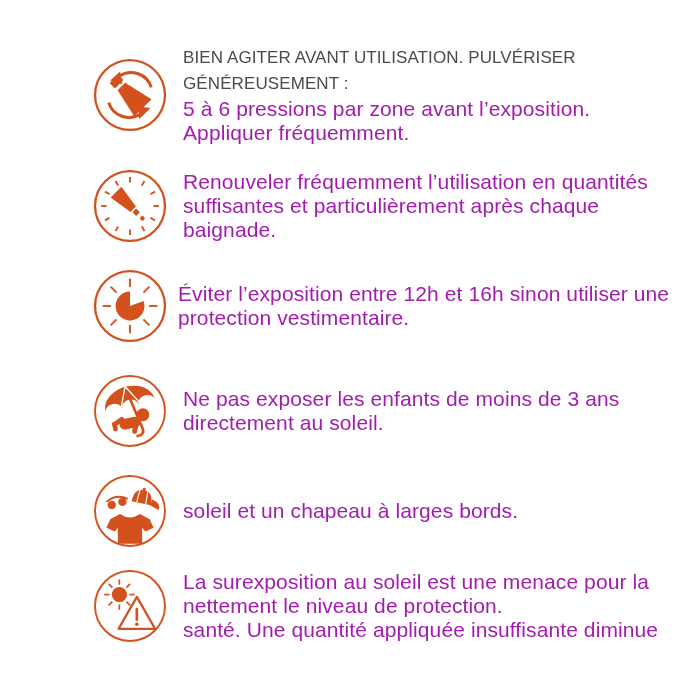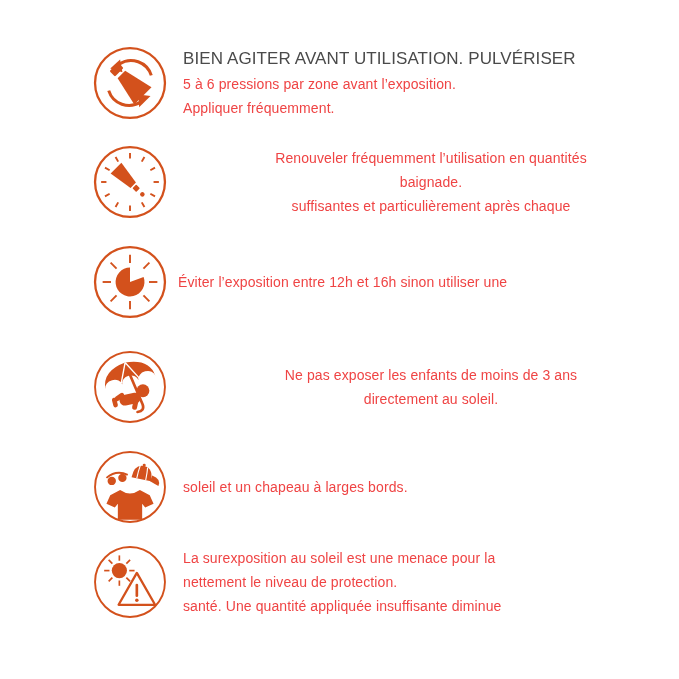--- a/index.html
+++ b/index.html
@@ -3,32 +3,32 @@
 <meta charset="utf-8">
 <style>
   html,body{margin:0;padding:0;}
   body{
     width:679px;height:679px;background:#ffffff;overflow:hidden;
     font-family:"Liberation Sans", sans-serif;
   }
   .page{padding:45px 0 0 92px;box-sizing:border-box;}
   .row{display:flex;align-items:center;gap:15px;min-height:76px;}
   .row.m17{margin-bottom:23px;}
-  .row.m24{margin-bottom:24px;text-align:center;}
+  .row.m24{margin-bottom:24px;}
   .row.m29{margin-bottom:29px;gap:10px;}
   .row.m19{margin-bottom:19px;}
   .icon-wrap{width:76px;height:76px;flex:0 0 76px;}
   .icon-wrap svg{display:block;}
   .text{flex:1 1 auto;}
   .hl{ 
     color:#4a4a4a;font-size:17px;line-height:26px;white-space:nowrap;
     letter-spacing:0.1px;
   }
   .bl{ 
-    color:#ef4444;font-size:14px;line-height:24px;white-space:nowrap;
+    color:#a21caf;font-size:21px;line-height:24px;white-space:nowrap;
     letter-spacing:0.1px;
   }
 </style>
 </head>
 <body>
 
 <div class="page">
 
   <div class="row m17">
     <div class="icon-wrap">
@@ -39,20 +39,21 @@
         <path d="M 22,60 A 28 28 0 0 0 64,75" fill="none" stroke="#D3511C" stroke-width="4"></path>
         <polygon points="77,67 61,65 62,82" fill="#D3511C"></polygon>
         <g transform="rotate(-45 50 50)" fill="#D3511C">
           <rect x="42" y="20" width="16" height="10" rx="1.5"></rect>
           <path d="M 43,34 L 57,34 L 66,74 L 34,74 Z"></path>
         </g>
       </svg>
     </div>
     <div class="text">
       <div class="hl">BIEN AGITER AVANT UTILISATION. PULVÉRISER</div>
+      <div class="hl">GÉNÉREUSEMENT :</div>
       <div class="bl">5 à 6 pressions par zone avant l’exposition.</div>
       <div class="bl">Appliquer fréquemment.</div>
     </div>
   </div>
 
   <div class="row m24">
     <div class="icon-wrap">
       <svg viewBox="0 0 100 100" width="76" height="76">
         <circle cx="50" cy="50" r="46" fill="none" stroke="#D3511C" stroke-width="3"></circle>
         <g stroke="#D3511C" stroke-width="2.5">
@@ -71,22 +72,22 @@
         </g>
         <g transform="rotate(-45 50 50)" fill="#D3511C">
           <path d="M 40,24 L 60,24 L 55,56 L 45,56 Z"></path>
           <rect x="46.5" y="58" width="7" height="7" rx="1"></rect>
           <circle cx="50" cy="73" r="3"></circle>
         </g>
       </svg>
     </div>
     <div class="text">
       <div class="bl">Renouveler fréquemment l’utilisation en quantités</div>
+      <div class="bl">suffisantes et particulièrement après chaque</div>
       <div class="bl">baignade.</div>
-      <div class="bl">suffisantes et particulièrement après chaque</div>
     </div>
   </div>
 
   <div class="row m29">
     <div class="icon-wrap">
       <svg viewBox="0 0 100 100" width="76" height="76">
         <circle cx="50" cy="50" r="46" fill="none" stroke="#D3511C" stroke-width="3"></circle>
         <g stroke="#D3511C" stroke-width="2.5">
           <line x1="75" y1="50" x2="86" y2="50"></line>
             <line x1="67.7" y1="67.7" x2="75.5" y2="75.5"></line>
@@ -95,20 +96,21 @@
           <line x1="25" y1="50" x2="14" y2="50"></line>
             <line x1="32.3" y1="32.3" x2="24.5" y2="24.5"></line>
           <line x1="50" y1="25" x2="50" y2="14"></line>
             <line x1="67.7" y1="32.3" x2="75.5" y2="24.5"></line>
         </g>
         <path d="M 50,50 L 67.9,43.5 A 19 19 0 1 1 50,31 Z" fill="#D3511C"></path>
       </svg>
     </div>
     <div class="text">
       <div class="bl">Éviter l’exposition entre 12h et 16h sinon utiliser une</div>
+      <div class="bl">protection vestimentaire.</div>
     </div>
   </div>
 
   <div class="row m24">
     <div class="icon-wrap">
       <svg viewBox="0 0 100 100" width="76" height="76">
         <circle cx="50" cy="50" r="46" fill="none" stroke="#D3511C" stroke-width="2.5"></circle>
         <g transform="rotate(-15 50 42)">
           <path d="M 50,20 L 58,76 Q 59,85 49,84" fill="none" stroke="#D3511C" stroke-width="3.5" stroke-linecap="round"></path>
           <path d="M 16,44 Q 18,20 50,17 Q 82,20 84,44 A 11.5 9 0 0 0 61,44 A 11 9 0 0 0 39,44 A 11.5 9 0 0 0 16,44 Z" fill="#D3511C"></path>

